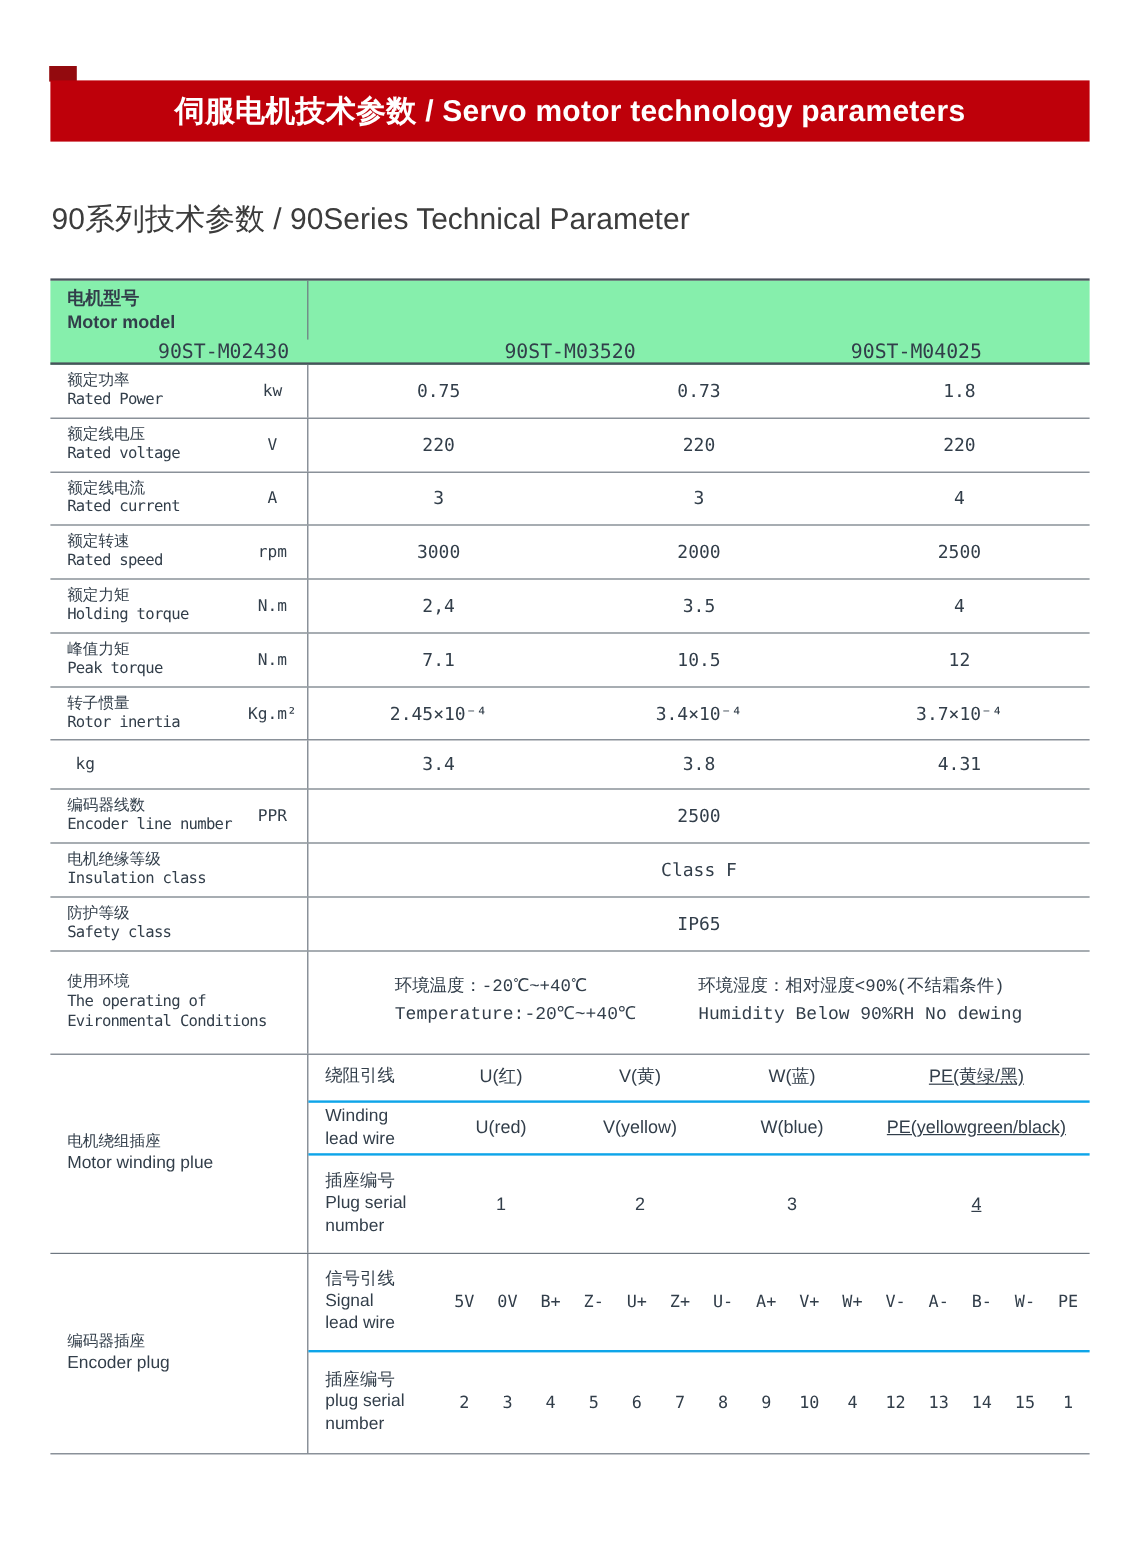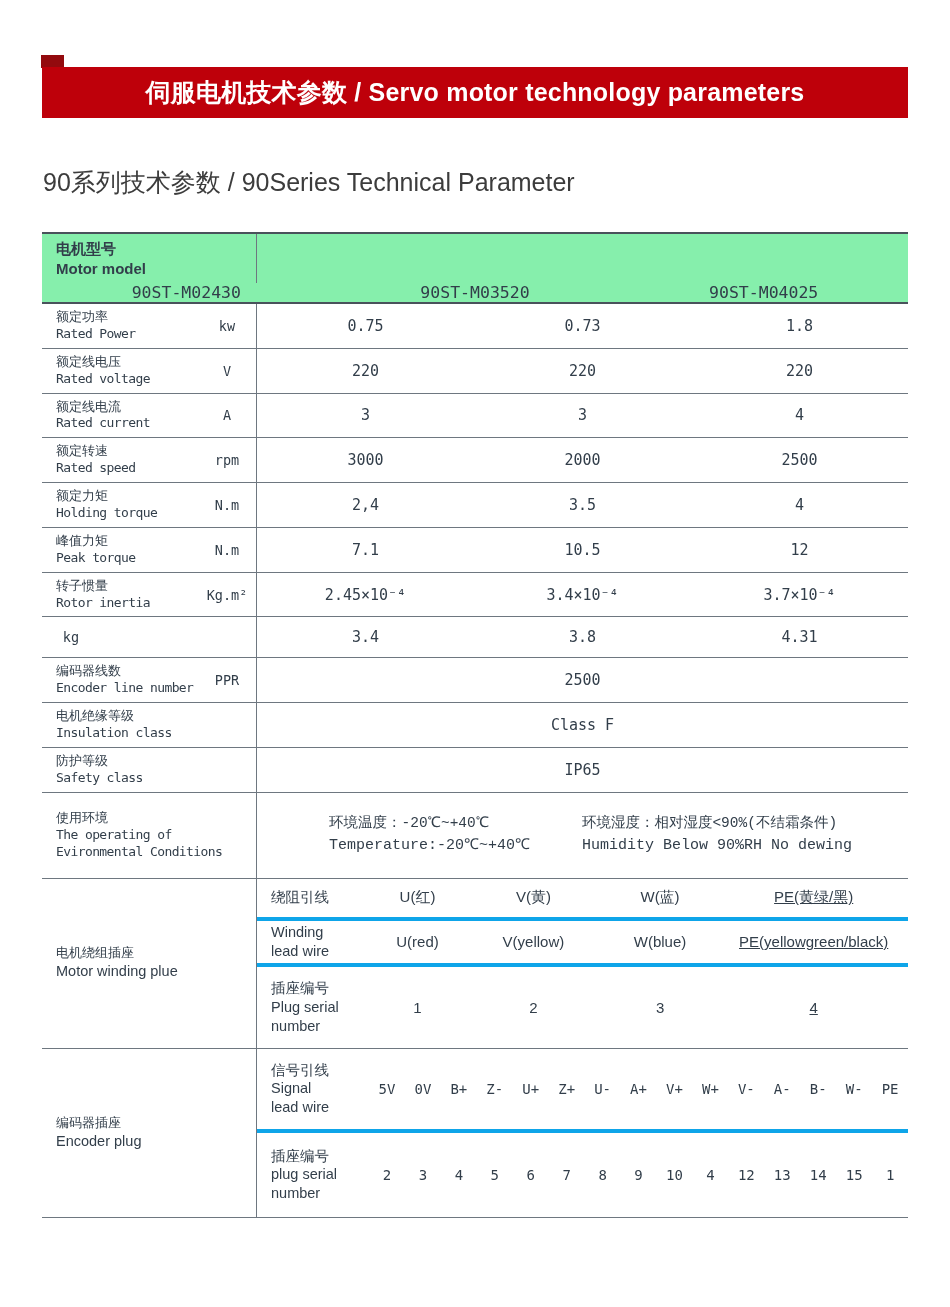--- a/index.html
+++ b/index.html
@@ -33,21 +33,21 @@
   .model{font-size:16.5px;}
 
   .envwrap{flex:1;display:flex;align-items:center;}
   .envblock{line-height:1.5;font-family:Liberation Mono, monospace;}
   .envblock.first{margin-left:72px;}
   .envblock.second{margin-left:52px;}
   .env-cn{font-size:14.5px;}
   .env-en{font-size:15px;}
 
   .subcol{flex:1;display:flex;flex-direction:column;}
-  .sub{display:flex;align-items:center;border-bottom:4px solid #0ea5e9;}
+  .sub{display:flex;align-items:center;border-bottom:2px solid #0ea5e9;}
   .subcol .sub:last-child{border-bottom:none;}
   .subA{min-height:38px;}.subB{min-height:42px;}.subC{min-height:81px;}
   .subD{min-height:80px;}.subE{min-height:84px;}
   .slbl{width:112px;box-sizing:border-box;padding-left:14px;line-height:1.3;font-size:14.5px;}
   .c4{flex:1;display:flex;align-items:center;}
   .c4 .wv{display:flex;align-items:center;justify-content:center;font-size:15px;}
   .wv.w1{flex:0 0 18%;}.wv.w2{flex:0 0 25%;}.wv.w3{flex:0 0 22%;text-align:right;}.wv.w4{flex:0 0 35%;text-decoration:underline;}
   .c15{flex:1;display:flex;align-items:flex-start;}
   .c15 .sv{flex:1;display:flex;align-items:center;justify-content:center;
            font-family:"DejaVu Sans Mono","Liberation Mono",monospace;font-size:14px;}

